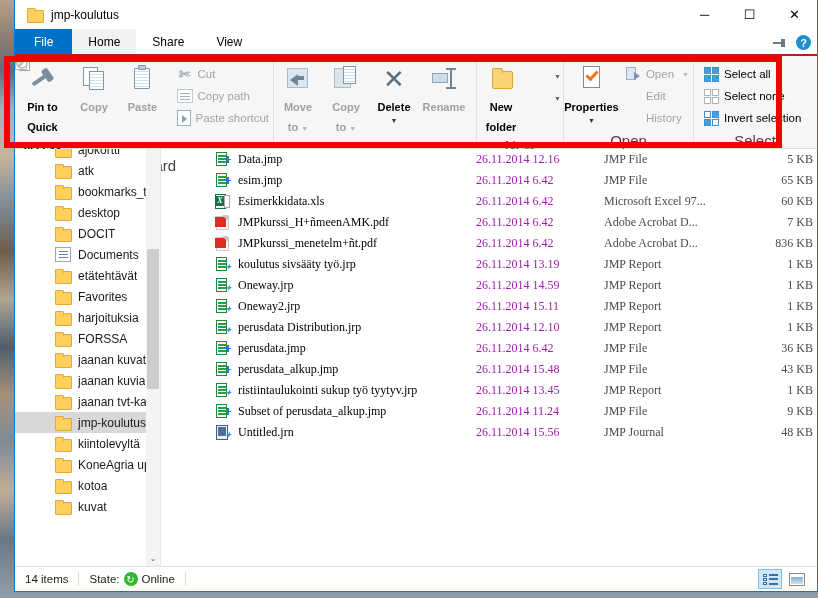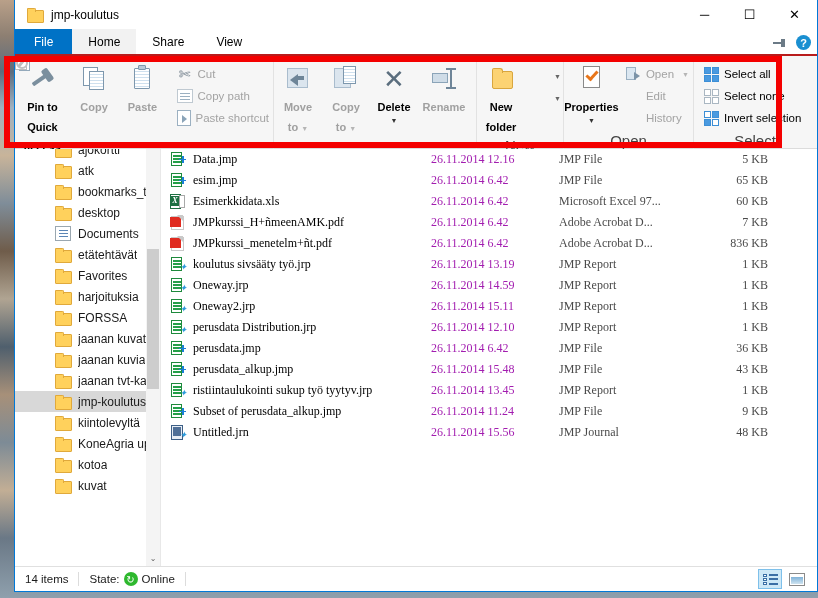--- a/index.html
+++ b/index.html
@@ -296,21 +296,21 @@
   .ic-selnone i { background: #fff; border-color: #aab7c2; }
   .ic-invert i { background: #fff; }
   .ic-invert i.f { background: #4a9ae0; }
   
   #redbox {
     position: absolute; left: 4px; top: 56px;
     width: 778px; height: 92px;
     border: 6px solid #f40000; pointer-events: none; z-index: 60;
   }
   
-  #content { flex: 1; display: flex; overflow: hidden; position: relative; }
+  #content { flex: 1; display: flex; overflow: hidden; position: relative; gap: 45px; }
   
   #navpane {
     width: 146px; flex: none; background: #fff;
     position: relative; overflow: hidden;
     border-right: 1px solid #e8e8e8;
   }
   #navlist { padding-top: 1px; }
   .navitem {
     height: 21px; display: flex; align-items: center;
     padding-left: 40px; font-size: 12px; color: #1a1a1a; cursor: default;
@@ -694,20 +694,24 @@
         </div>
         <div class="navitem">
           <span class="nfold"></span>
           <span class="lbl">bookmarks_ter</span>
         </div>
         <div class="navitem">
           <span class="nfold"></span>
           <span class="lbl">desktop</span>
         </div>
         <div class="navitem">
+          <span class="nfold"></span>
+          <span class="lbl">DOCIT</span>
+        </div>
+        <div class="navitem">
           <span class="ndoc"></span>
           <span class="lbl">Documents</span>
         </div>
         <div class="navitem">
           <span class="nfold"></span>
           <span class="lbl">etätehtävät</span>
         </div>
         <div class="navitem">
           <span class="nfold"></span>
           <span class="lbl">Favorites</span>

